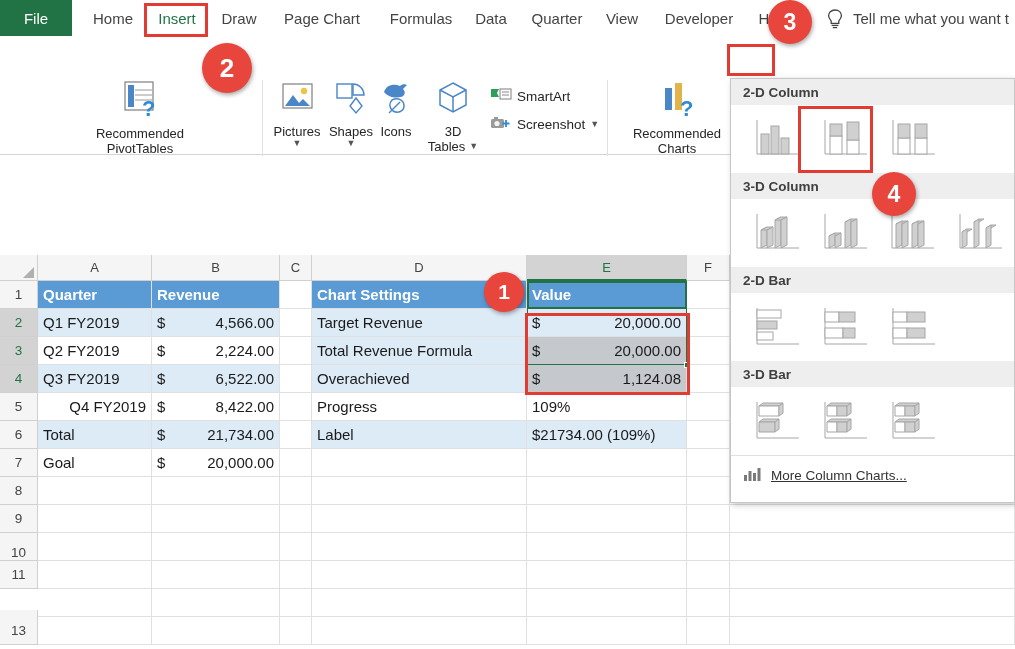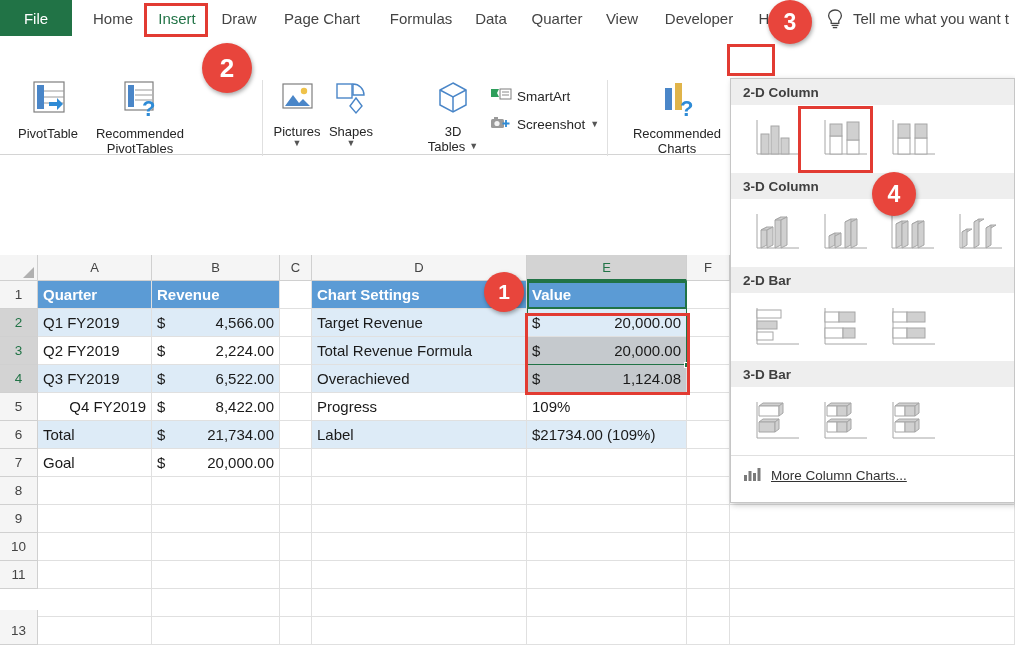--- a/index.html
+++ b/index.html
@@ -212,33 +212,20 @@
       <span>Tell me what you want t</span>
     </div>
   </div>
 
   <div class="ribbon">
 
     <div class="ribbon-sep" style="left:262px;"></div>
     <div class="ribbon-sep" style="left:607px;"></div>
     <div class="ribbon-sep" style="left:968px;"></div>
 
-    <div class="bigbtn" style="left:10px; top:44px; width:76px;">
-      <span class="ico">
-        <svg width="42" height="40" viewBox="0 0 42 40">
-          <rect x="7" y="2" width="30" height="30" fill="#fff" stroke="#7f7f7f" stroke-width="1.2"></rect>
-          <rect x="10" y="5" width="7" height="24" fill="#4a86c8"></rect>
-          <line x1="17" y1="11" x2="37" y2="11" stroke="#9a9a9a" stroke-width="1"></line>
-          <line x1="17" y1="17" x2="37" y2="17" stroke="#9a9a9a" stroke-width="1"></line>
-          <line x1="17" y1="23" x2="37" y2="23" stroke="#9a9a9a" stroke-width="1"></line>
-          <path d="M22 22 L30 22 L30 18 L36 24 L30 30 L30 26 L22 26 Z" fill="#2e8bd6"></path>
-        </svg>
-      </span>
-      <span>PivotTable</span>
-    </div>
 
     <div class="bigbtn" style="left:84px; top:44px; width:112px;">
       <span class="ico">
         <svg width="42" height="40" viewBox="0 0 42 40">
           <rect x="6" y="2" width="28" height="28" fill="#fff" stroke="#7f7f7f" stroke-width="1.2"></rect>
           <rect x="9" y="5" width="6" height="22" fill="#4a86c8"></rect>
           <line x1="16" y1="10" x2="33" y2="10" stroke="#9a9a9a" stroke-width="1"></line>
           <line x1="16" y1="15" x2="33" y2="15" stroke="#9a9a9a" stroke-width="1"></line>
           <line x1="16" y1="20" x2="33" y2="20" stroke="#9a9a9a" stroke-width="1"></line>
           <text x="23" y="36" font-family="Liberation Sans, sans-serif" font-size="22" font-weight="bold" fill="#2e8bd6">?</text>
@@ -268,20 +255,30 @@
         <svg width="40" height="38" viewBox="0 0 40 38">
           <rect x="6" y="4" width="15" height="14" fill="none" stroke="#4a86c8" stroke-width="1.4"></rect>
           <path d="M22 4 A11 11 0 0 1 33 15 L22 15 Z" fill="none" stroke="#4a86c8" stroke-width="1.4"></path>
           <path d="M19 26 L25 18 L31 26 L25 33 Z" fill="none" stroke="#4a86c8" stroke-width="1.4"></path>
         </svg>
       </span>
       <span>Shapes</span>
       <span class="caret">▼</span>
     </div>
 
+    <div class="bigbtn" style="left:372px; top:44px; width:48px;">
+      <span class="ico">
+        <svg width="40" height="38" viewBox="0 0 40 38">
+          <path d="M8 12 C10 5 18 3 24 6 C26 4 29 4 31 5 L27 9 C30 12 29 16 25 17 C20 18 13 18 8 12 Z" fill="#4a86c8"></path>
+          <path d="M16 20 C22 17 28 20 28 26 C28 31 22 34 17 31 C13 28 13 23 16 20 Z" fill="none" stroke="#4a86c8" stroke-width="1.5"></path>
+          <line x1="13" y1="33" x2="24" y2="22" stroke="#4a86c8" stroke-width="1.5"></line>
+        </svg>
+      </span>
+      <span>Icons</span>
+    </div>
 
     <div class="bigbtn" style="left:422px; top:44px; width:62px;">
       <span class="ico">
         <svg width="40" height="38" viewBox="0 0 40 38">
           <path d="M20 3 L33 10 L33 25 L20 32 L7 25 L7 10 Z" fill="none" stroke="#4a86c8" stroke-width="1.5"></path>
           <path d="M7 10 L20 17 L33 10" fill="none" stroke="#4a86c8" stroke-width="1.5"></path>
           <line x1="20" y1="17" x2="20" y2="32" stroke="#4a86c8" stroke-width="1.5"></line>
         </svg>
       </span>
       <span>3D</span>
@@ -456,21 +453,21 @@
         </div>
         <div class="rowhdr" style="top: 194px;">
           <span>7</span>
         </div>
         <div class="rowhdr" style="top: 222px;">
           <span>8</span>
         </div>
         <div class="rowhdr" style="top: 250px;">
           <span>9</span>
         </div>
-        <div class="rowhdr" style="top: 278px;">
+        <div class="rowhdr" style="top: 278px; align-items: flex-end;">
           <span>10</span>
         </div>
         <div class="rowhdr" style="top: 306px;">
           <span>11</span>
         </div>
         <div class="rowhdr" style="top: 341px; margin-top: 14px;">
           <span>12</span>
         </div>
         <div class="rowhdr" style="top: 362px;">
           <span>13</span>

